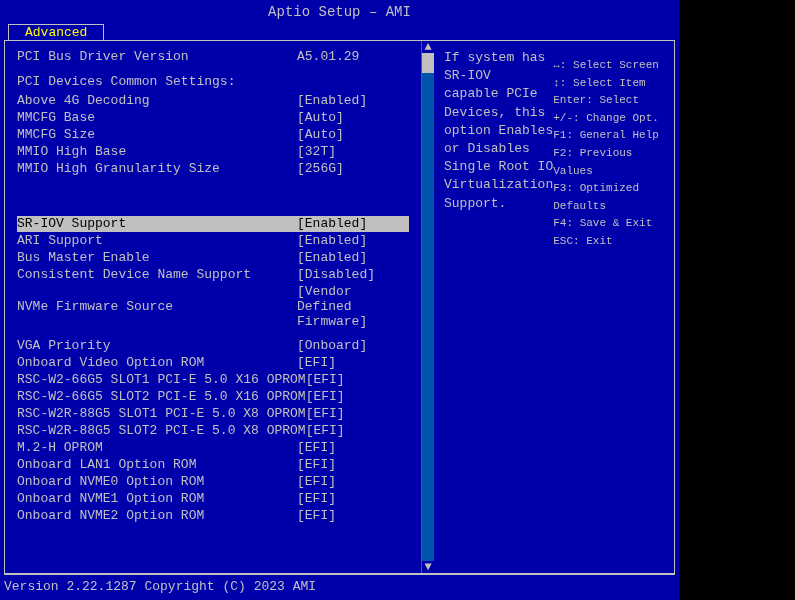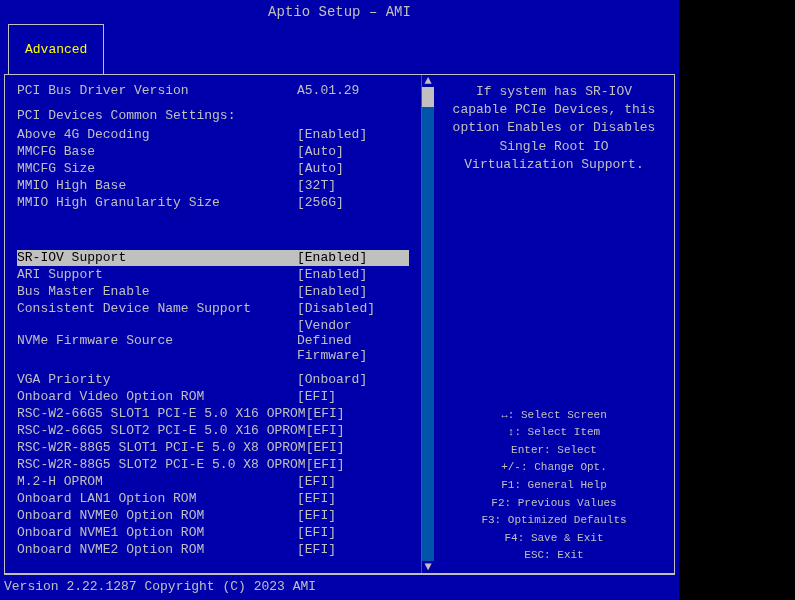--- a/index.html
+++ b/index.html
@@ -30,21 +30,21 @@
     
     #tab-row {
       background: #0000aa;
       padding: 0 8px;
       display: flex;
       align-items: flex-end;
     }
     .tab {
       background: #0000aa;
       color: #c0c0c0;
-      padding: 17px 16px;
+      padding: 0 16px;
       border: 1px solid #c0c0c0;
       border-bottom: none;
       cursor: pointer;
       font-family: 'Courier New', Courier, monospace;
       font-size: 13px;
     }
     .tab.active {
       background: #0000aa;
       color: #ffff00;
       border-color: #c0c0c0;
@@ -89,23 +89,22 @@
     }
     .setting-value.bracket {
       color: #c0c0c0;
     }
     .spacer { height: 8px; }
     
     #right-panel {
       width: 240px;
       padding: 8px 10px;
       display: flex;
-      flex-direction: column;
+      flex-direction: row;
       justify-content: space-between;
-      text-align: center;
     }
     #help-text {
       color: #c0c0c0;
       line-height: 1.4;
       font-size: 13px;
       flex: 1;
     }
     #key-help {
       color: #c0c0c0;
       font-size: 11px;

